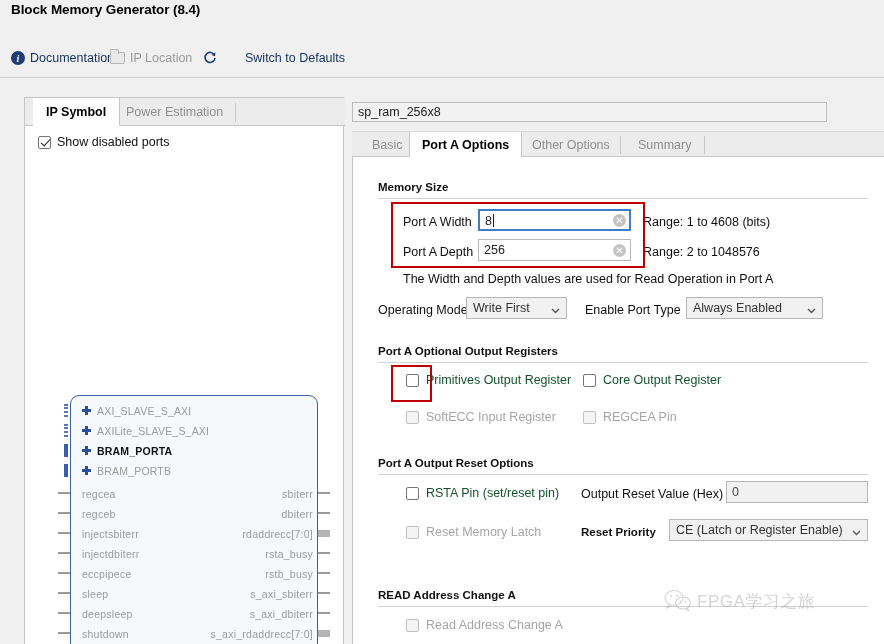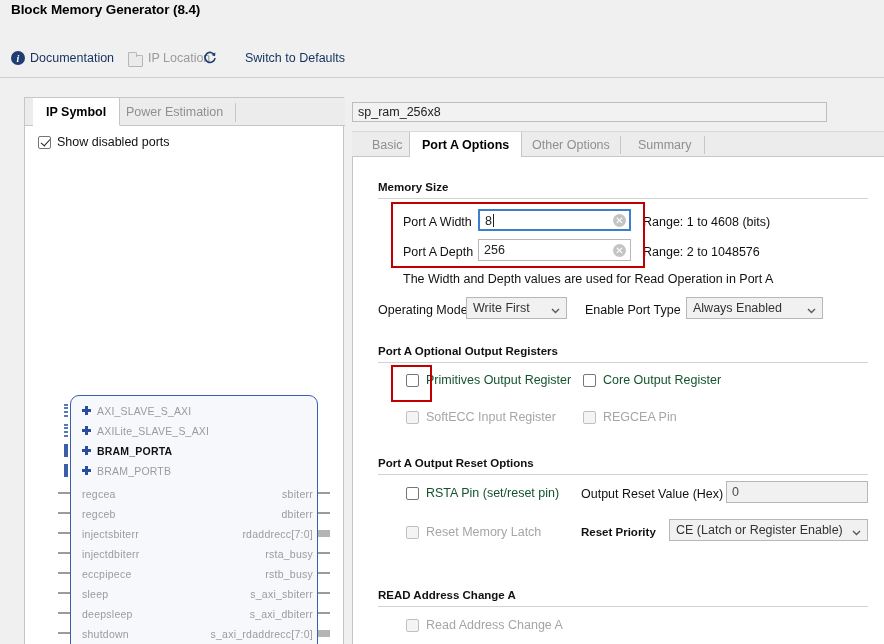--- a/index.html
+++ b/index.html
@@ -248,21 +248,21 @@
     <div class="title">Block Memory Generator (8.4)</div>
   </div>
 
   <div class="toolbar">
 
     <div class="tb-item" style="left:11px;">
       <span class="ic-doc">i</span>
       <span class="tb-label">Documentation</span>
     </div>
 
-    <div class="tb-item disabled" style="left:128px;align-items:flex-end;">
+    <div class="tb-item disabled" style="left:110px;">
       <span class="ic-folder"></span>
       <span class="tb-label">IP Location</span>
     </div>
 
     <div class="tb-item" style="left:203px;gap:28px;">
       <span class="ic-refresh">
         <svg width="14" height="14" viewBox="0 0 14 14">
           <path d="M11.6 4.4 A5 5 0 1 0 12 7" fill="none" stroke="#1f3c73" stroke-width="1.6"></path>
           <path d="M12.4 1.6 L12.0 5.2 L8.6 4.0 Z" fill="#1f3c73"></path>
         </svg>
@@ -465,14 +465,29 @@
       <div class="section-title" style="left:25px; top:432px;">READ Address Change A</div>
       <div class="hr" style="left:25px; top:449px; width:490px;"></div>
 
       <div class="cbrow dim" style="left:53px; top:461px;">
         <span class="cb dim"></span>
         <span>Read Address Change A</span>
       </div>
     </div>
   </div>
 
+  <div class="watermark">
+    <span>
+      <svg width="30" height="24" viewBox="0 0 30 24">
+        <ellipse cx="11" cy="10" rx="9" ry="7.5" fill="none" stroke="#9b9b9b" stroke-width="1.1"></ellipse>
+        <path d="M6 16.5 L4 20 L8.5 17.5" fill="none" stroke="#9b9b9b" stroke-width="1.1"></path>
+        <circle cx="8" cy="8" r="1.1" fill="#9b9b9b"></circle>
+        <circle cx="14" cy="8" r="1.1" fill="#9b9b9b"></circle>
+        <ellipse cx="20" cy="15" rx="7.5" ry="6" fill="none" stroke="#9b9b9b" stroke-width="1.1"></ellipse>
+        <path d="M24 20 L26 23 L22.5 21" fill="none" stroke="#9b9b9b" stroke-width="1.1"></path>
+        <circle cx="17.5" cy="13.5" r="0.9" fill="#9b9b9b"></circle>
+        <circle cx="22.5" cy="13.5" r="0.9" fill="#9b9b9b"></circle>
+      </svg>
+    </span>
+    <span class="wm-text">FPGA学习之旅</span>
+  </div>
 
 </div>
 
 </body></html>

